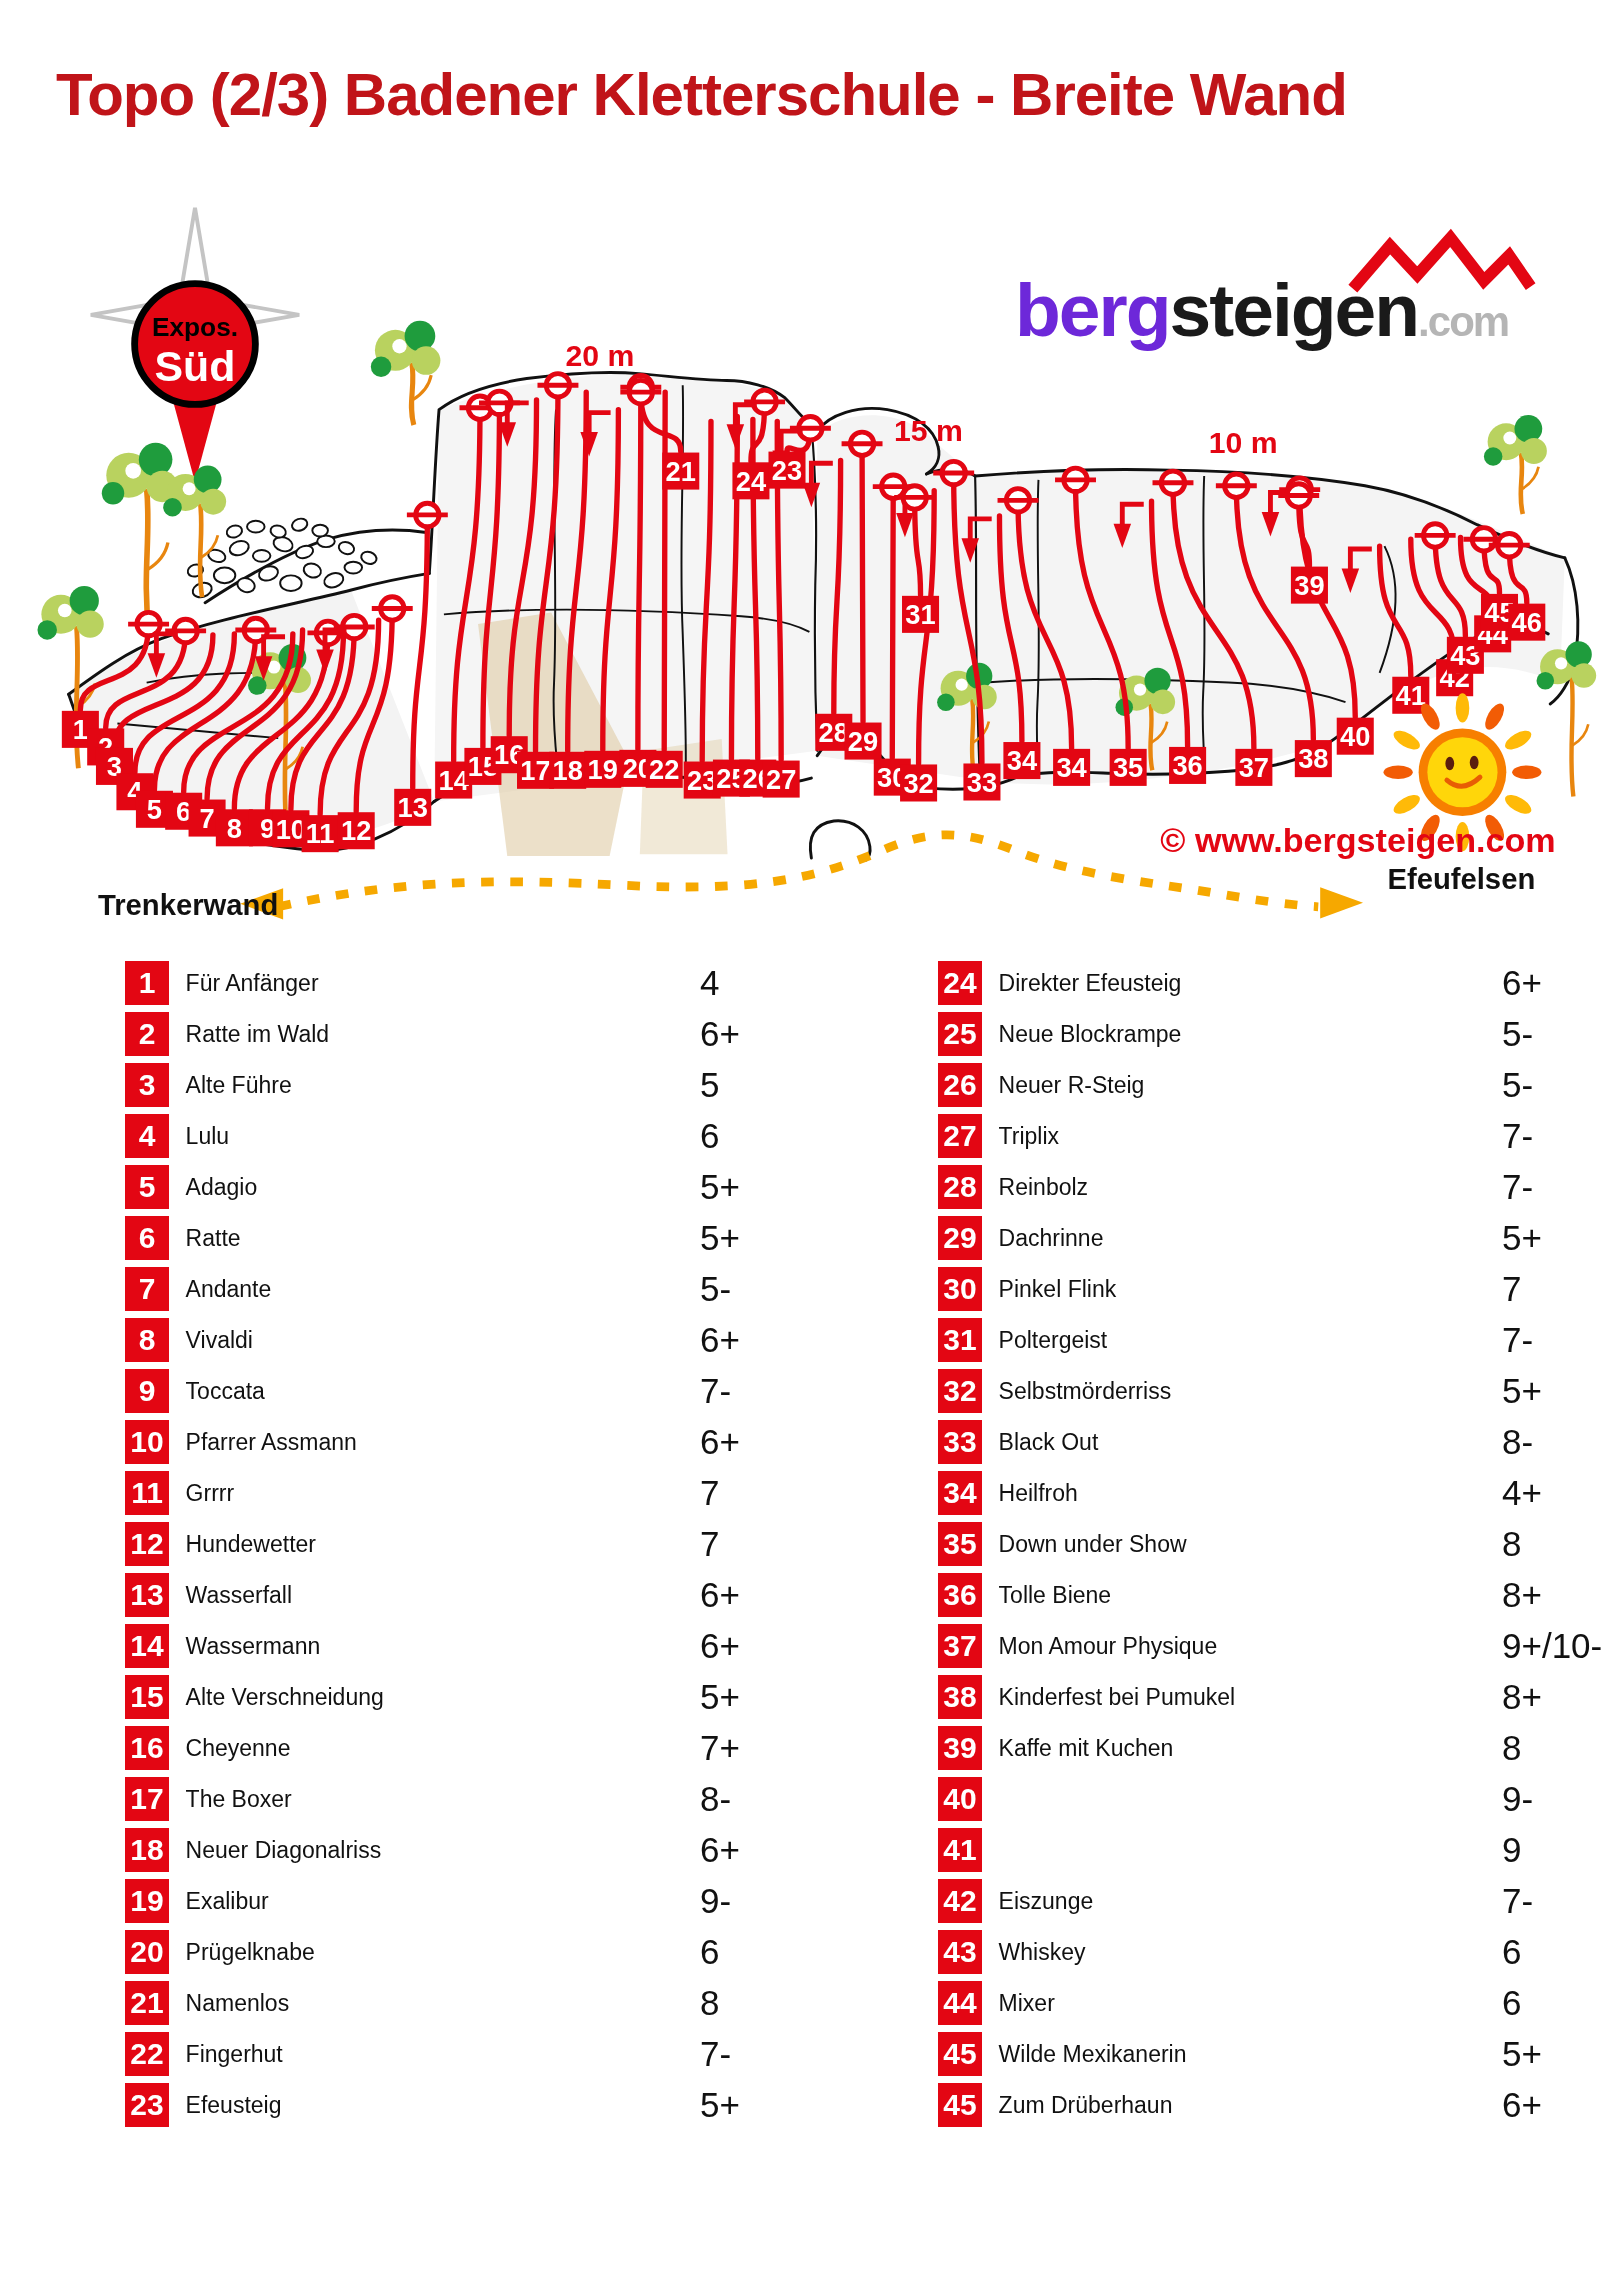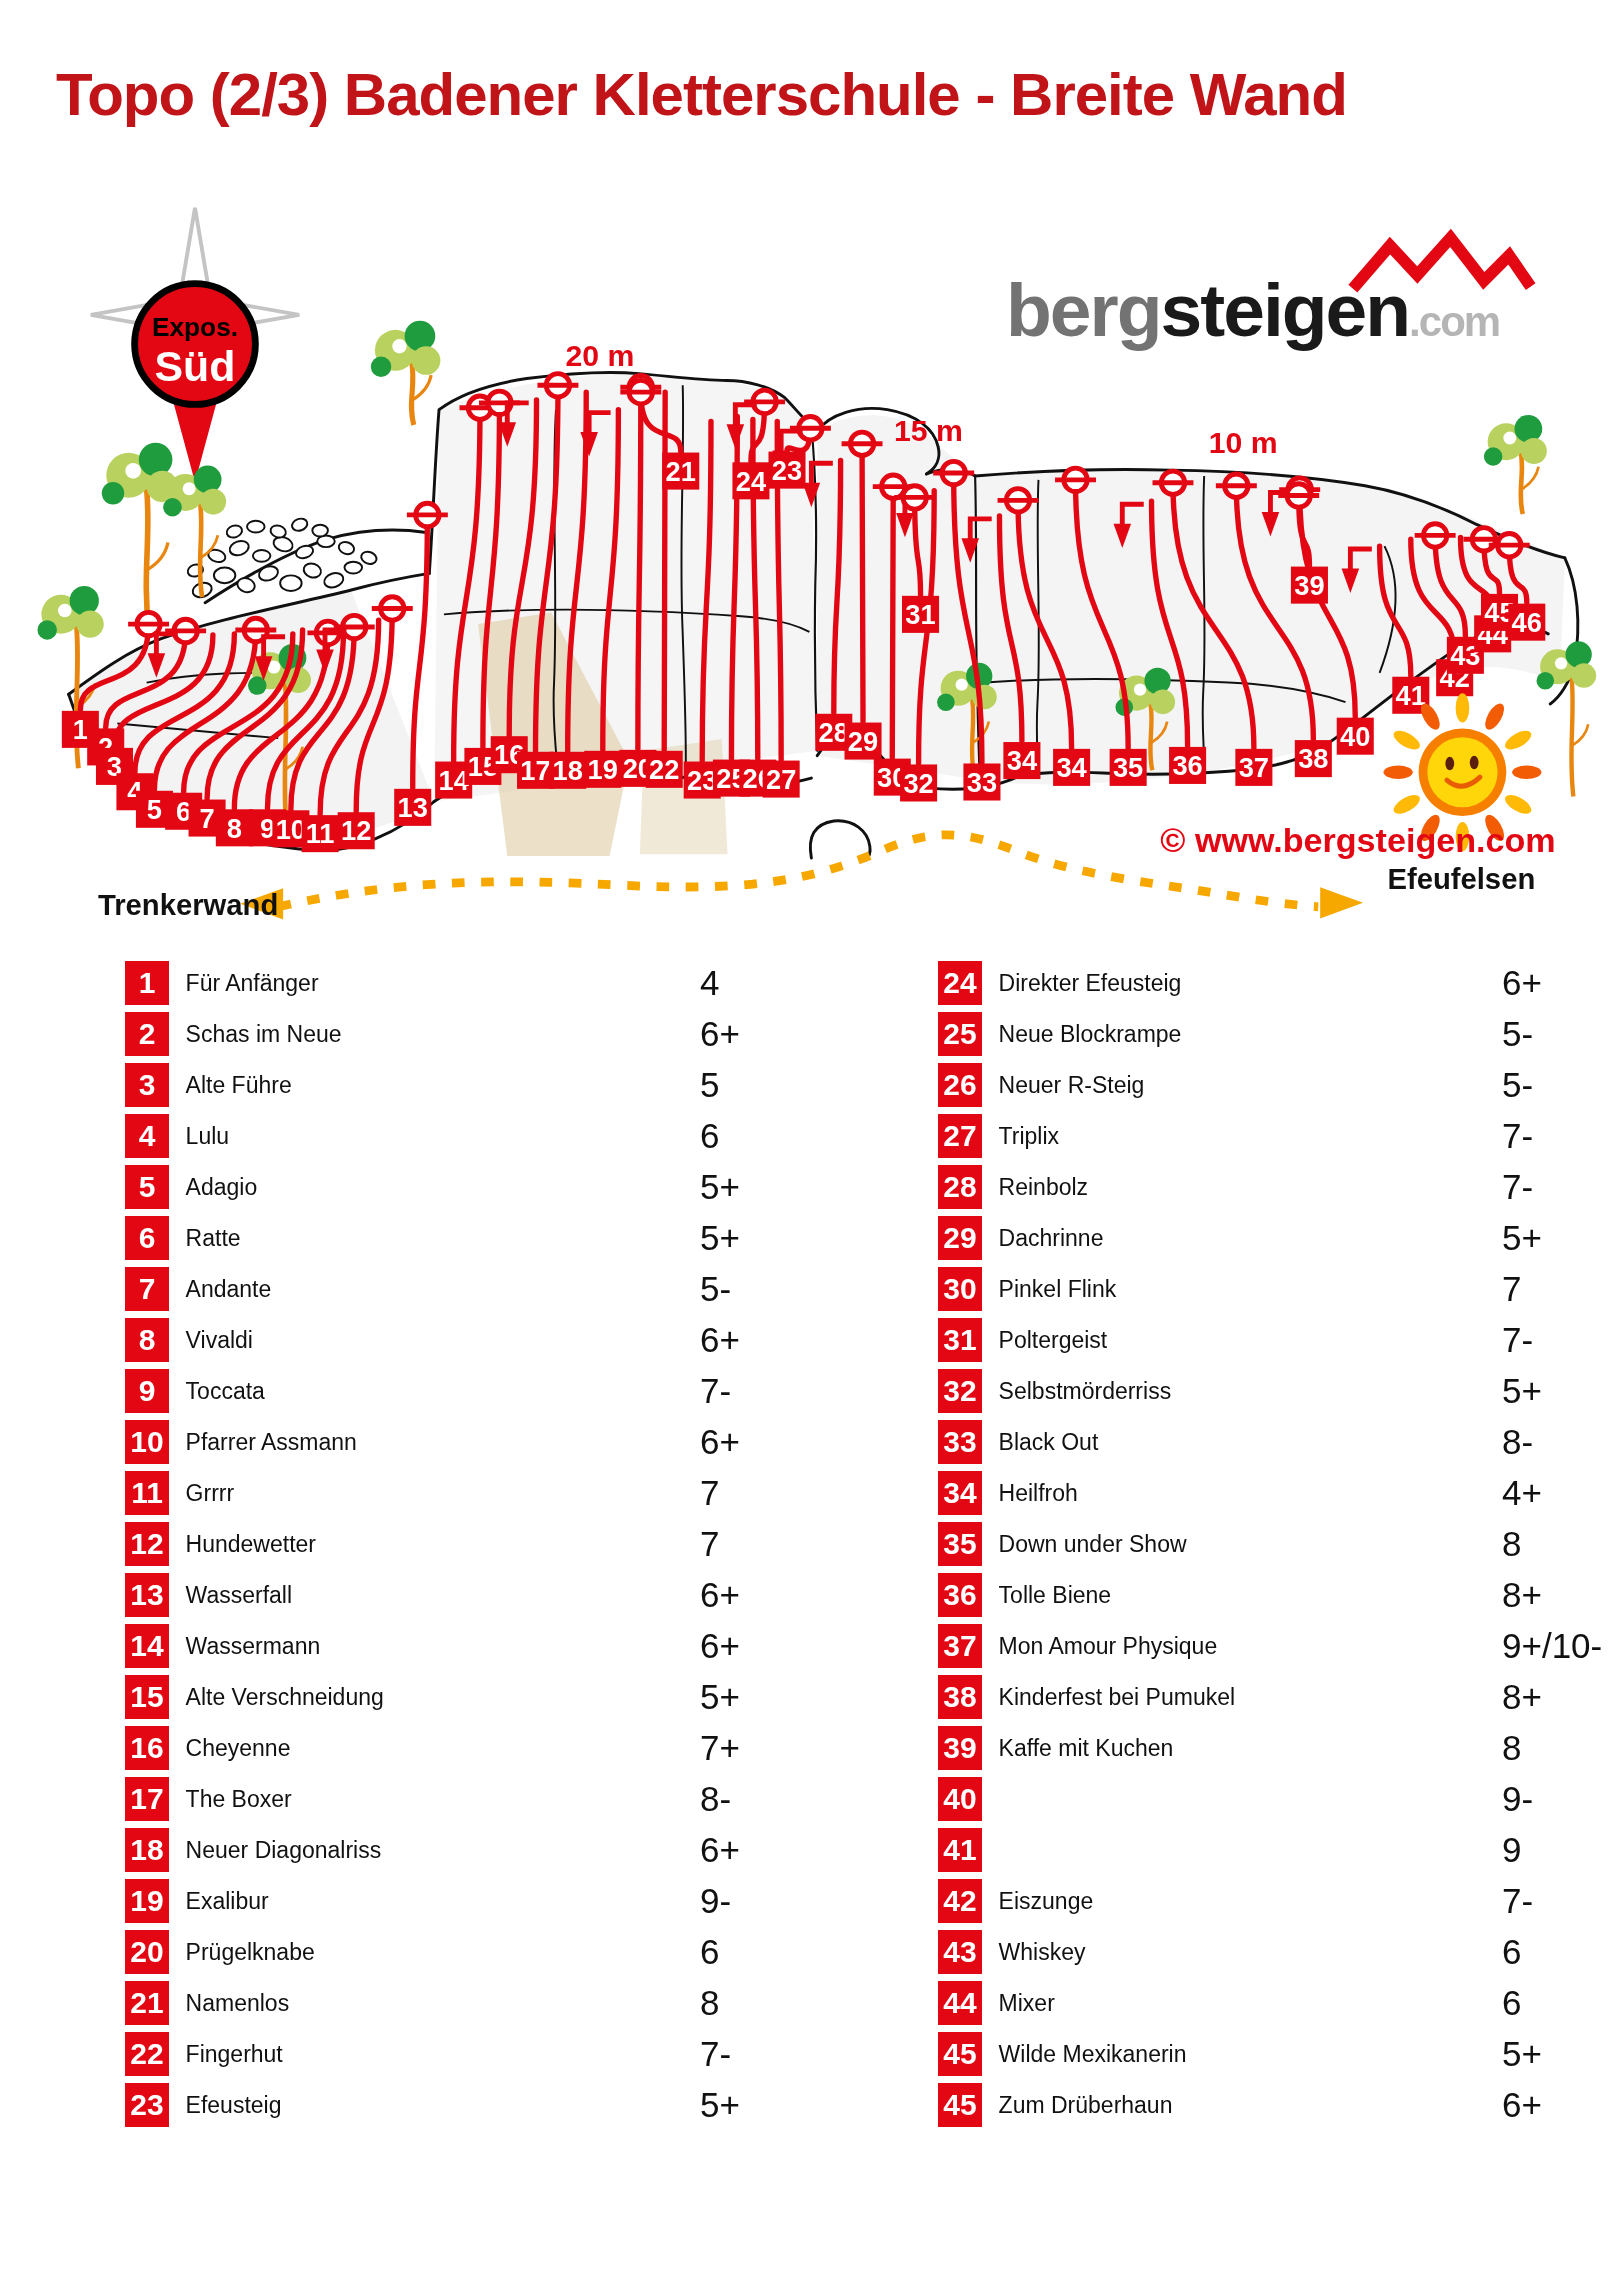--- a/index.html
+++ b/index.html
@@ -3,21 +3,21 @@
 <meta charset="utf-8">
 <style>
   html,body{margin:0;padding:0;background:#888;}
   .page{position:relative;width:1613px;height:2294px;background:#fff;overflow:hidden;
         font-family:"Liberation Sans",sans-serif;padding-left:20px;}
   .title{position:absolute;left:56px;top:60px;font-size:60px;font-weight:bold;
          color:#c01419;letter-spacing:-1px;white-space:nowrap;}
   
   .logo{position:absolute;left:1006px;top:273px;white-space:nowrap;font-weight:bold;
         font-size:75px;letter-spacing:-2px;line-height:1;}
-  .logo .p1{color:#737373;} .logo .p2{color:#1a1a1a;}
+  .logo .p1{color:#6d28d9;margin-left:9px;} .logo .p2{color:#1a1a1a;}
   .logo .p3{color:#b5b5b5;font-size:42px;}
   .logo svg{position:absolute;left:341px;top:-45px;}
   
   .col{position:absolute;top:961px;width:683px;}
   .col.left{left:125px;} .col.right{left:938px;}
   .row{position:relative;height:51px;display:flex;align-items:flex-start;}
   .num{flex:0 0 44px;height:44px;background:#e30613;color:#fff;font-weight:bold;
        font-size:30px;display:flex;align-items:center;justify-content:center;}
   .nm{margin-left:16.6px;font-size:23px;line-height:44px;color:#111;white-space:nowrap;}
   .gr{position:absolute;left:575px;font-size:35px;line-height:44px;color:#111;white-space:nowrap;}
@@ -557,21 +557,21 @@
   </svg>
 
   <div class="col left" id="col-left">
       <div class="row">
         <span class="num">1</span>
         <span class="nm">Für Anfänger</span>
         <span class="gr">4</span>
       </div>
       <div class="row">
         <span class="num">2</span>
-        <span class="nm">Schas im Neue</span>
+        <span class="nm">Ratte im Wald</span>
         <span class="gr">6+</span>
       </div>
       <div class="row">
         <span class="num">3</span>
         <span class="nm">Alte Führe</span>
         <span class="gr">5</span>
       </div>
       <div class="row">
         <span class="num">4</span>
         <span class="nm">Lulu</span>

